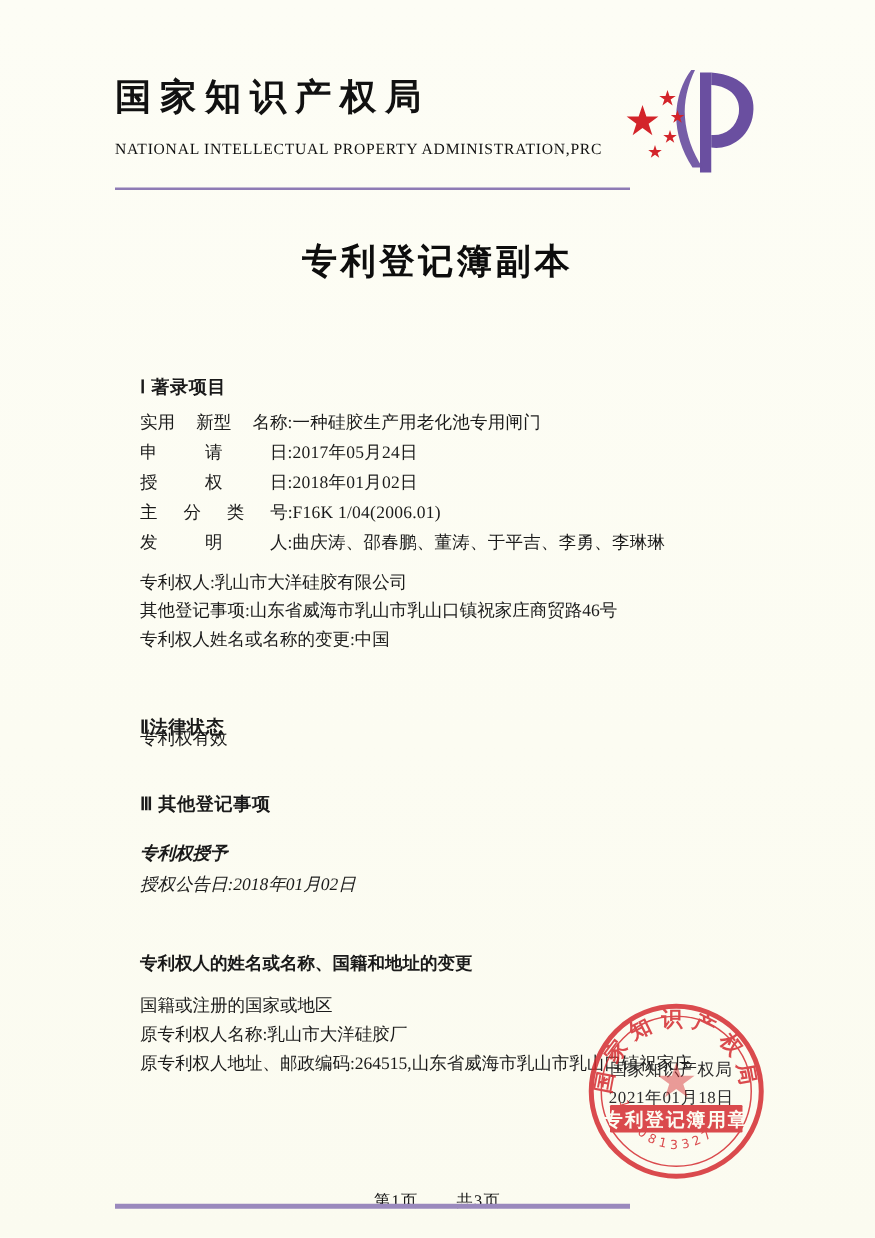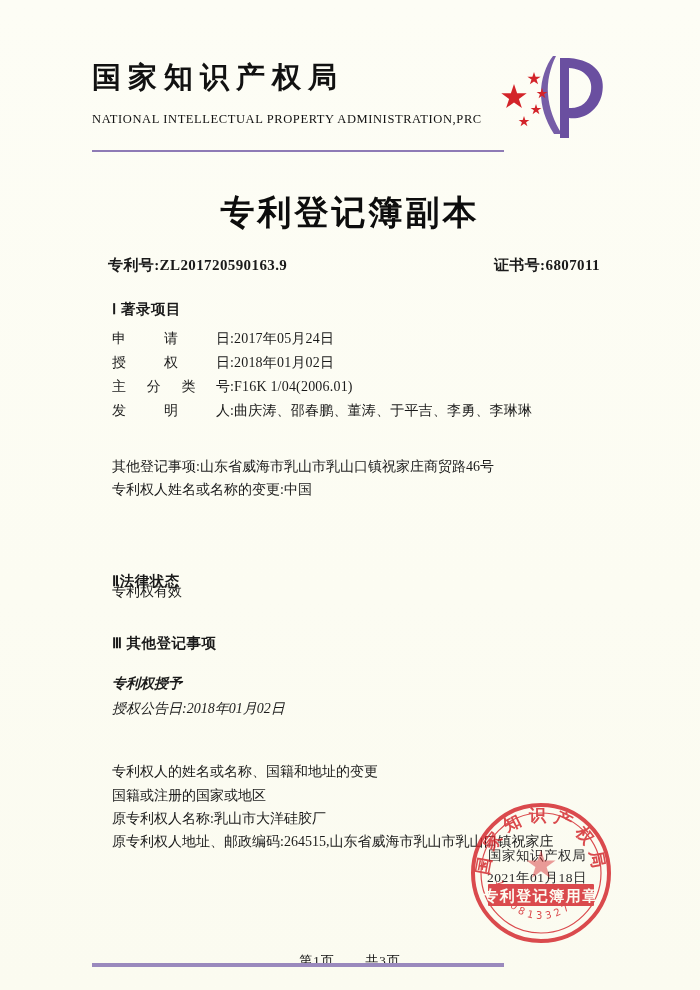--- a/index.html
+++ b/index.html
@@ -63,21 +63,21 @@
 
   
   .doc-title {
     position: absolute;
     top: 190px;
     left: 0;
     right: 0;
     text-align: center;
     font-family: "DejaVu Sans", sans-serif;
     font-weight: bold;
-    font-size: 34px;
+    font-size: 28px;
     letter-spacing: 3px;
     color: #0d0d0d;
   }
 
   
   .id-row {
     position: absolute;
     top: 256px;
     left: 108px;
     right: 100px;
@@ -135,22 +135,22 @@
   .legal { top: 580px; }
 
   .other { top: 672px; font-style: italic; }
   .other .sub-head {
     font-weight: bold;
     margin-bottom: 2px;
   }
 
   .change { top: 760px; }
   .change .sub-head {
-    font-weight: normal;
-    margin-bottom: 1px;
+    font-weight: bold;
+    margin-bottom: 11px;
   }
 
   
   .seal {
     position: absolute;
     left: 466px;
     top: 798px;
     width: 150px;
     height: 150px;
     pointer-events: none;
@@ -209,28 +209,32 @@
         <polygon points="44,18 45.6,22.7 50.6,22.7 46.5,25.6 48.1,30.3 44,27.4 39.9,30.3 41.5,25.6 37.4,22.7 42.4,22.7"></polygon>
         <polygon points="52,34 53.3,37.9 57.4,37.9 54.1,40.3 55.4,44.2 52,41.8 48.6,44.2 49.9,40.3 46.6,37.9 50.7,37.9"></polygon>
         <polygon points="46,50 47.3,53.9 51.4,53.9 48.1,56.3 49.4,60.2 46,57.8 42.6,60.2 43.9,56.3 40.6,53.9 44.7,53.9"></polygon>
         <polygon points="34,62 35.3,65.9 39.4,65.9 36.1,68.3 37.4,72.2 34,69.8 30.6,72.2 31.9,68.3 28.6,65.9 32.7,65.9"></polygon>
       </g>
     </svg>
   </div>
 
   <div class="doc-title">专利登记簿副本</div>
 
-  <div class="id-row">
-    <span class="left">专利号:ZL201720590163.9</span>
-    <span class="right">证书号:6807011</span>
-  </div>
 
   <div class="section-head sec1">Ⅰ 著录项目</div>
 
   <div class="block bib">
+    <div class="bib-row">
+      <div class="bib-label">
+        <span>实用</span>
+        <span>新型</span>
+        <span>名称:</span>
+      </div>
+      <div class="bib-value">一种硅胶生产用老化池专用闸门</div>
+    </div>
     <div class="bib-row">
       <div class="bib-label">
         <span>申</span>
         <span>请</span>
         <span>日:</span>
       </div>
       <div class="bib-value">2017年05月24日</div>
     </div>
     <div class="bib-row">
       <div class="bib-label">
@@ -253,20 +257,21 @@
       <div class="bib-label">
         <span>发</span>
         <span>明</span>
         <span>人:</span>
       </div>
       <div class="bib-value">曲庆涛、邵春鹏、董涛、于平吉、李勇、李琳琳</div>
     </div>
   </div>
 
   <div class="block owner">
+    <div>专利权人:乳山市大洋硅胶有限公司</div>
     <div>其他登记事项:山东省威海市乳山市乳山口镇祝家庄商贸路46号</div>
     <div>专利权人姓名或名称的变更:中国</div>
   </div>
 
   <div class="section-head sec2">Ⅱ法律状态</div>
   <div class="block legal">
     <div>专利权有效</div>
   </div>
 
   <div class="section-head sec3">Ⅲ 其他登记事项</div>

